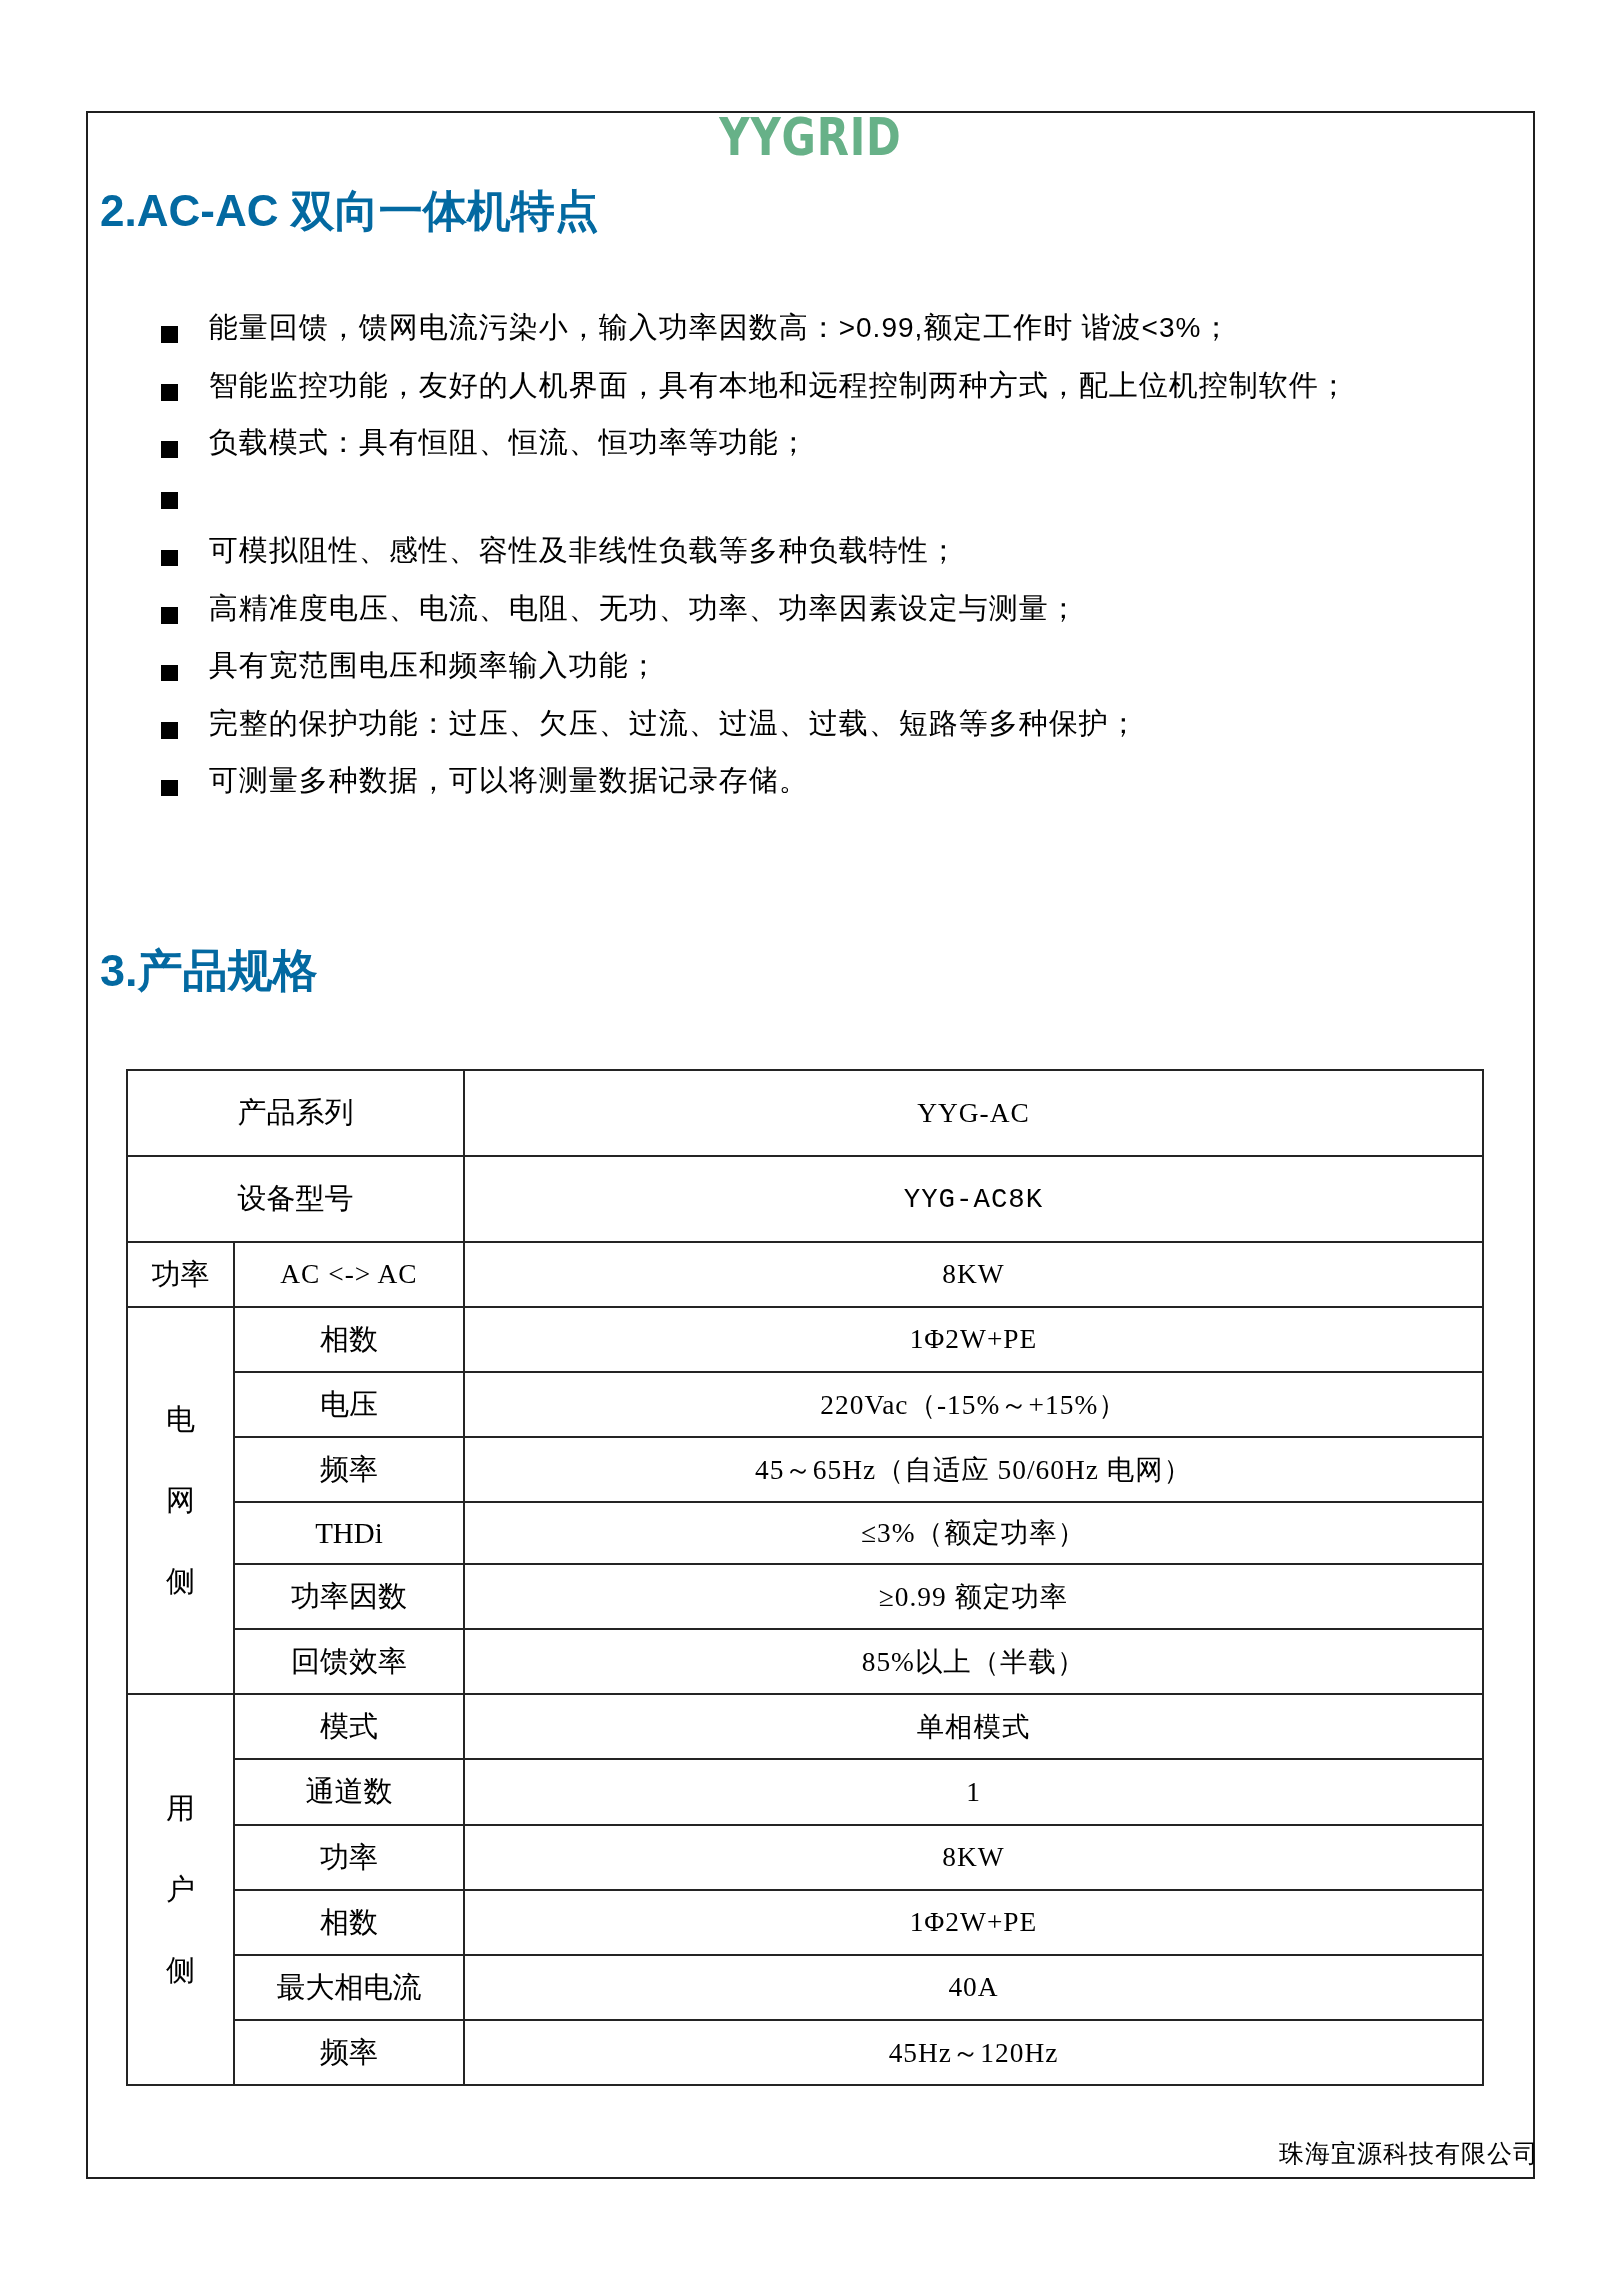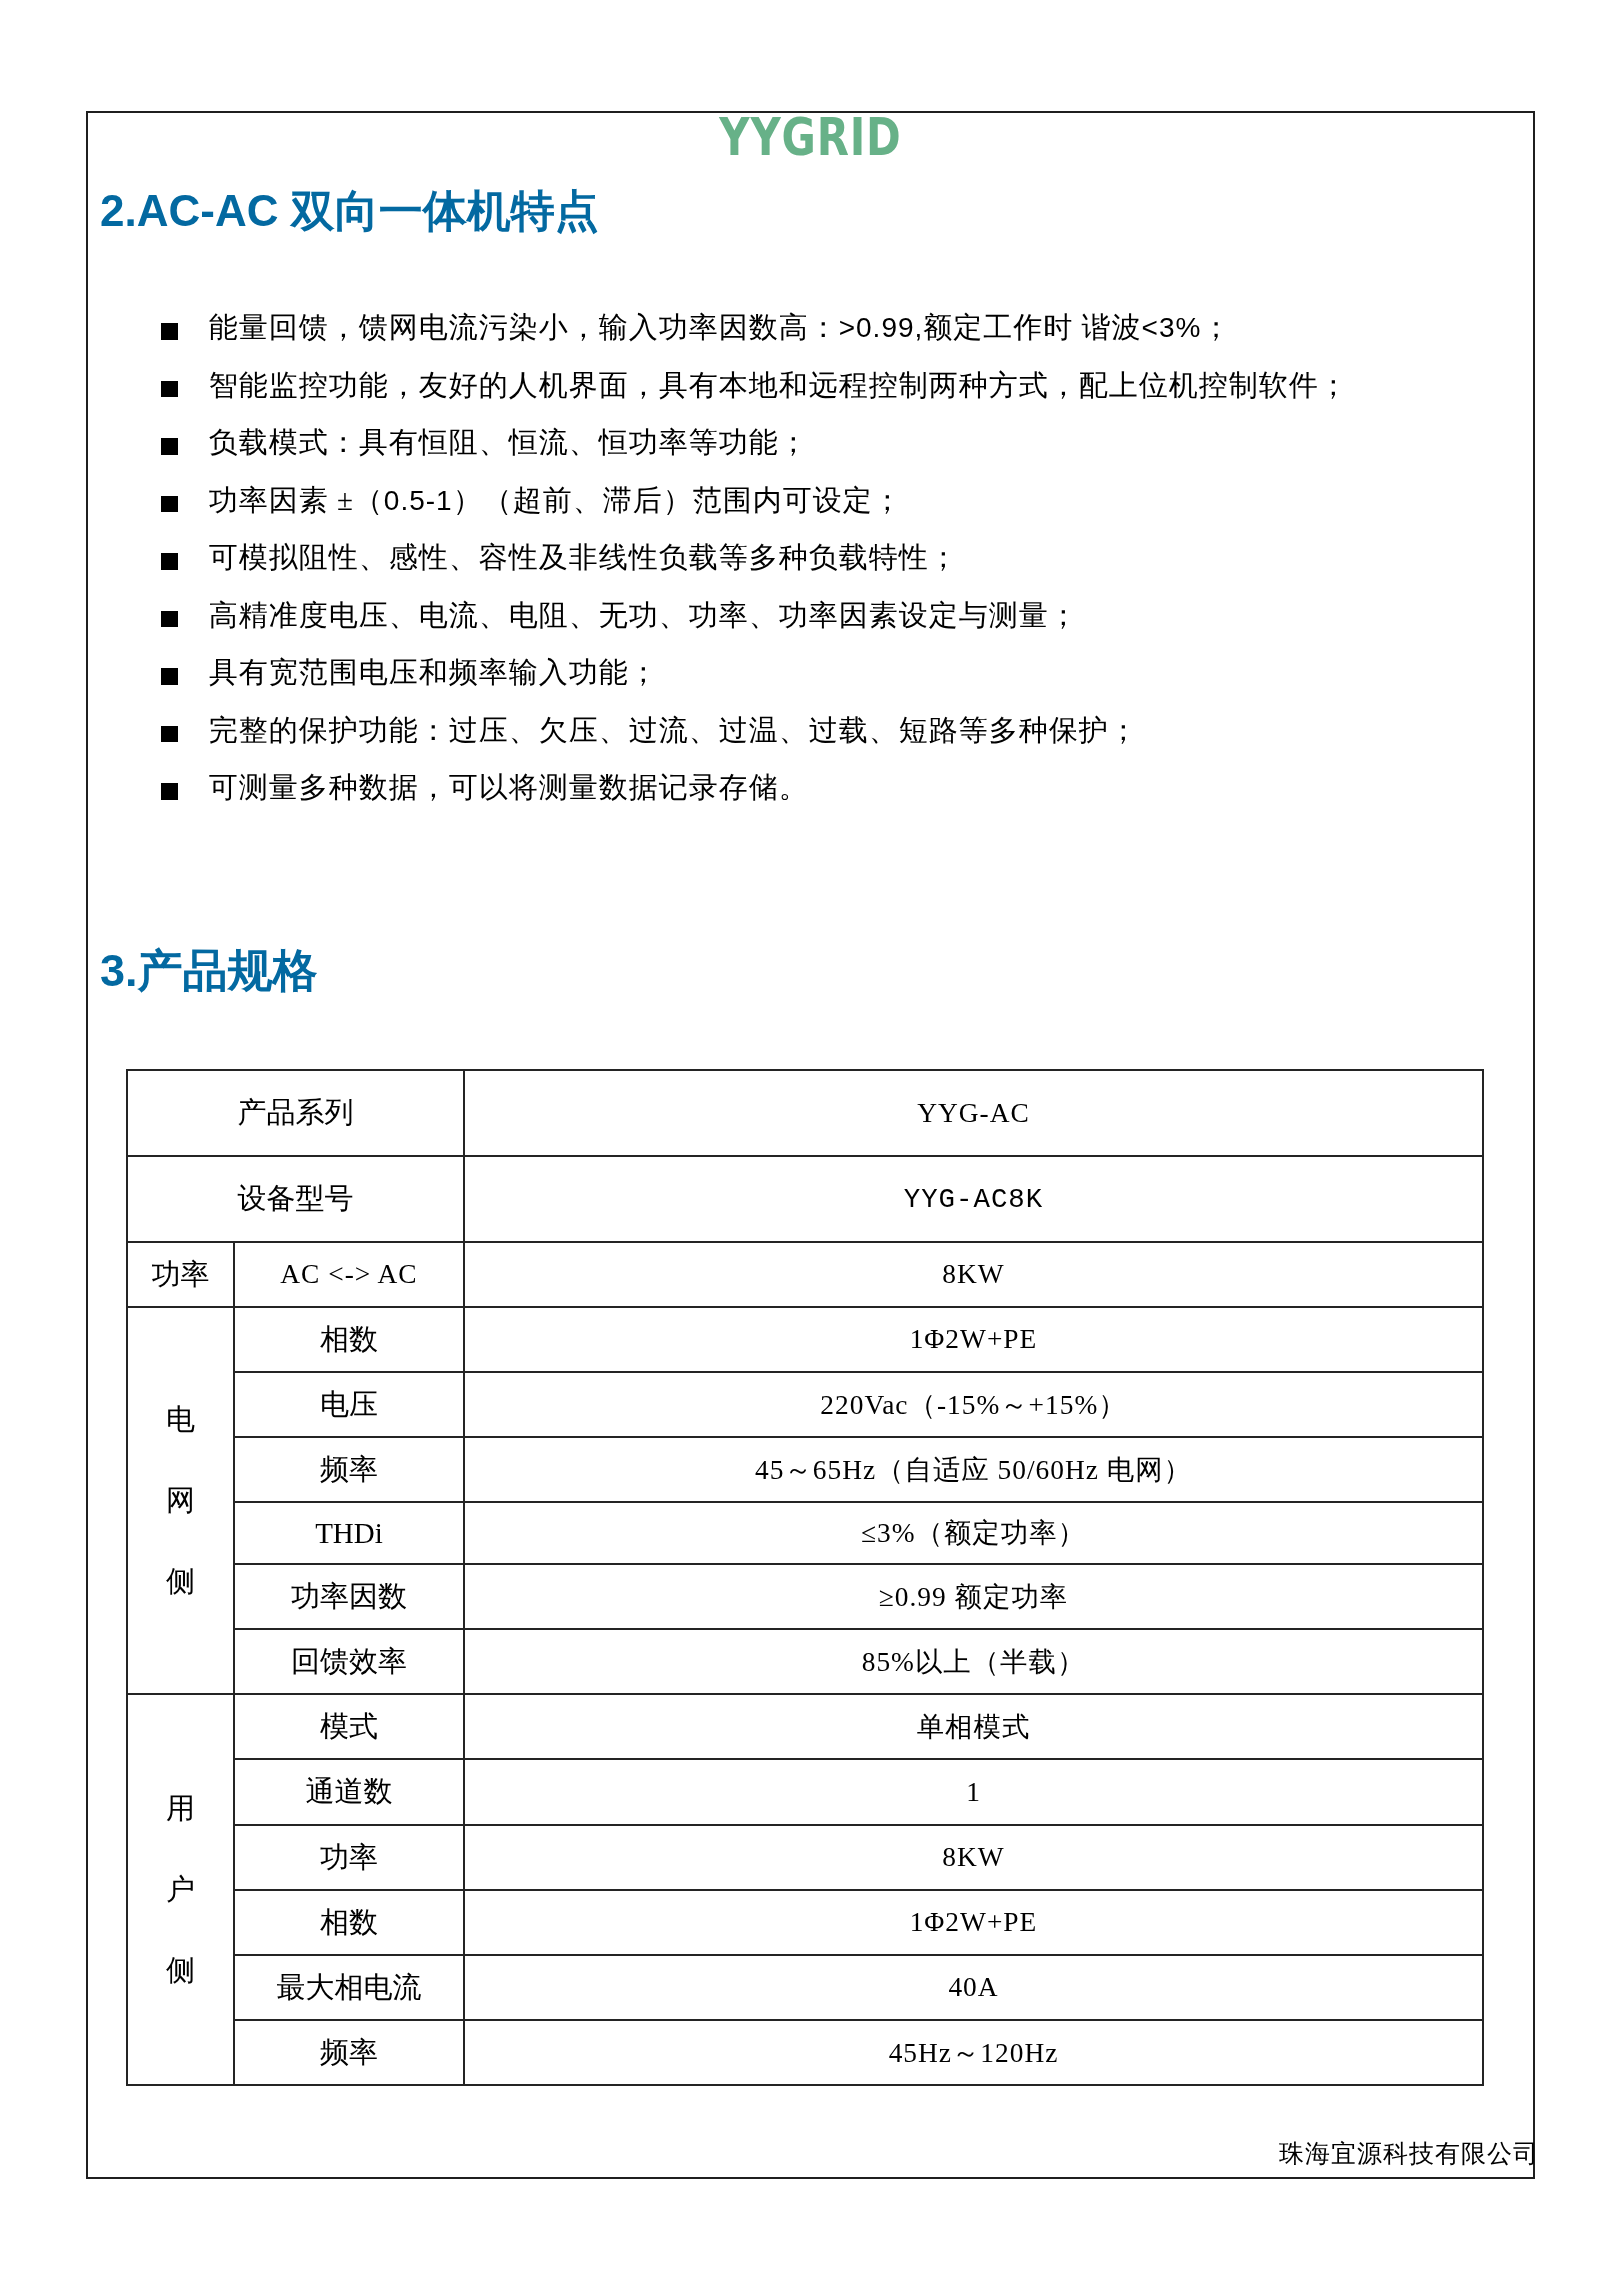--- a/index.html
+++ b/index.html
@@ -8,21 +8,21 @@
   .border-box{position:absolute;left:86px;top:111px;width:1449px;height:2068px;
         border:2px solid #1f1f1f;box-sizing:border-box;}
   .logo{position:absolute;left:0;top:110px;width:100%;text-align:center;
         font-family:"DejaVu Sans","Liberation Sans",sans-serif;font-weight:bold;
         font-size:51px;line-height:55px;letter-spacing:1px;transform:scaleX(.82);}
   .h-title{position:absolute;left:100px;font-family:"Liberation Sans","DejaVu Sans",sans-serif;
         font-weight:700;color:#0369a1;}
   .h2{top:182px;font-size:44px;}
   .h3{top:941px;font-size:45px;}
   .bullets{position:absolute;left:117px;top:312px;width:1372px;}
-  .bullet{display:flex;align-items:center;margin-bottom:26.5px;padding-left:44px;}
+  .bullet{display:flex;align-items:flex-end;margin-bottom:26.5px;padding-left:44px;}
   .marker{flex:0 0 16.7px;width:16.7px;height:16.7px;background:#000;margin-top:7.8px;}
   .btext{margin-left:31px;font-size:29px;line-height:31px;letter-spacing:1px;}
   .seg-alt{font-family:"Liberation Sans","DejaVu Sans",sans-serif;font-size:28px;}
   .spec-table{position:absolute;left:126px;top:1069px;width:1358px;border-collapse:collapse;
         table-layout:fixed;}
   .spec-table td{border:2px solid #242424;text-align:center;vertical-align:middle;
         font-size:29px;padding:4px;}
   .spec-table td.val{font-size:27.4px;letter-spacing:1px;}
   .grp-cell div{display:flex;flex-direction:column;align-items:center;justify-content:center;
         gap:41px;height:100%;}
@@ -46,21 +46,20 @@
       <div class="bullet">
         <span class="marker"></span>
         <span class="btext"><span>智能监控功能，友好的人机界面，具有本地和远程控制两种方式，配上位机控制软件；</span></span>
       </div>
       <div class="bullet">
         <span class="marker"></span>
         <span class="btext"><span>负载模式：具有恒阻、恒流、恒功率等功能；</span></span>
       </div>
       <div class="bullet">
         <span class="marker"></span>
-        <span class="btext"><span>功率因素 ±（</span><span class="seg-alt">0.5-1</span><span>）（超前、滞后）范围内可设定；</span></span>
       </div>
       <div class="bullet">
         <span class="marker"></span>
         <span class="btext"><span>可模拟阻性、感性、容性及非线性负载等多种负载特性；</span></span>
       </div>
       <div class="bullet">
         <span class="marker"></span>
         <span class="btext"><span>高精准度电压、电流、电阻、无功、功率、功率因素设定与测量；</span></span>
       </div>
       <div class="bullet">

